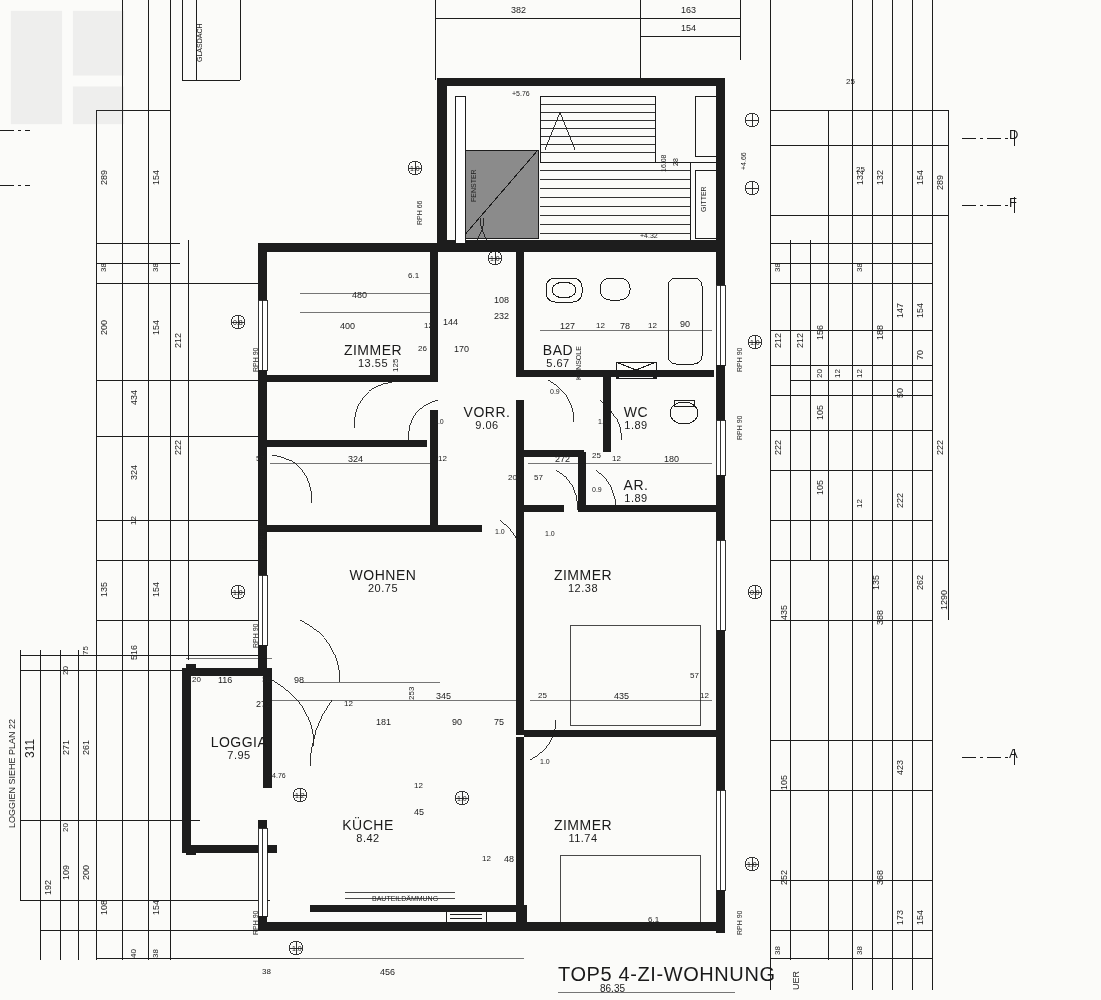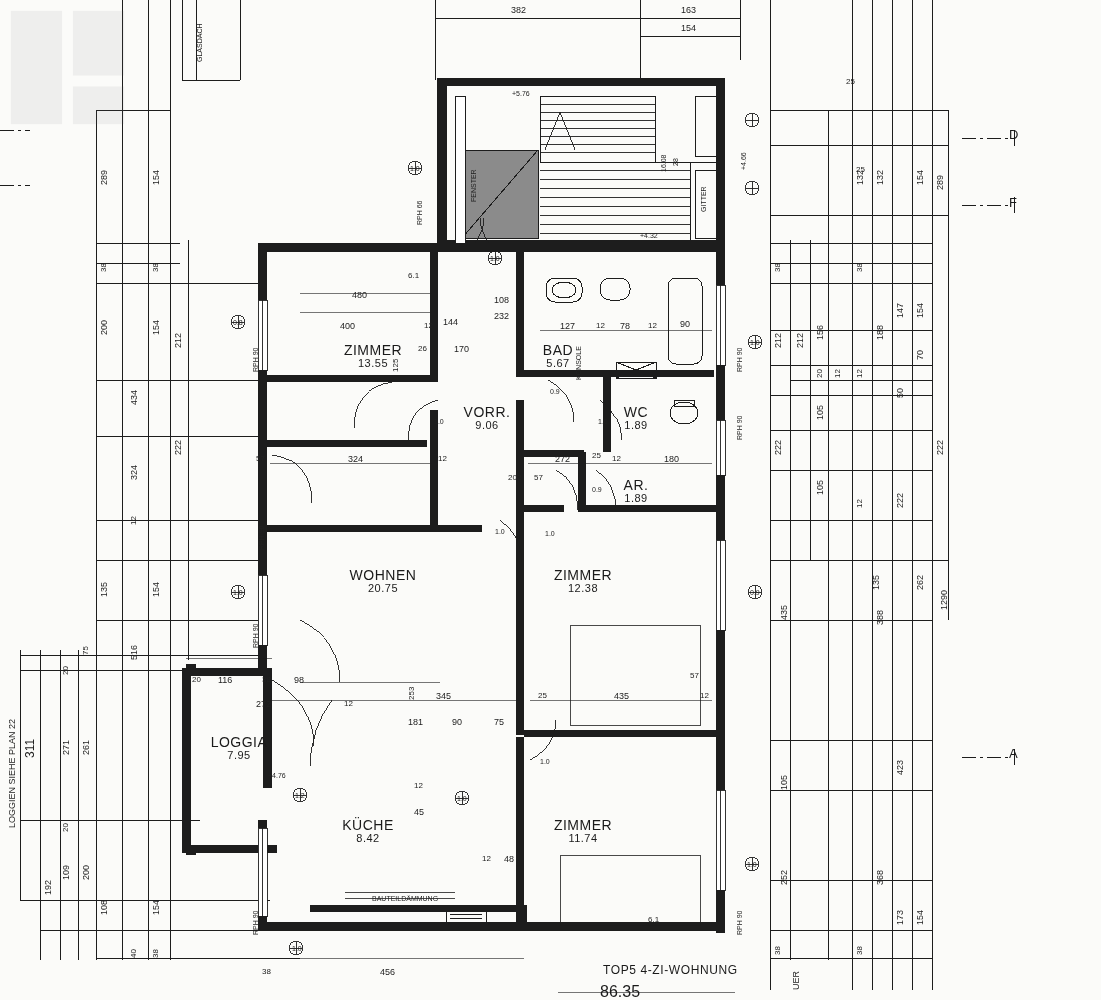--- a/index.html
+++ b/index.html
@@ -7,22 +7,22 @@
   #sheet{position:relative;width:1101px;height:1000px;background:#fbfbf9;overflow:hidden;}
   #sheet svg{position:absolute;left:0;top:0;}
   .lbl{position:absolute;color:#1a1a1a;white-space:nowrap;line-height:1.05;}
   .room{font-size:14px;letter-spacing:.5px;text-align:center;}
   .room .nm{display:block;font-size:14px;}
   .room .ar{display:block;font-size:11px;}
   .dim{font-size:9px;color:#222;}
   .dim.v{transform-origin:0 0;}
   .tiny{font-size:7px;color:#222;}
   .tiny.v{transform-origin:0 0;}
-  .title{font-size:12px;letter-spacing:.6px;margin-left:45px;}
-  .title2{font-size:16px;}
+  .title{font-size:20px;letter-spacing:.6px;}
+  .title2{font-size:10px;}
   .axis{font-size:13px;letter-spacing:1px;}
   .wm{position:absolute;left:480px;top:430px;width:135px;height:135px;opacity:.09;}
 </style>
 </head>
 <body>
 
 <div id="sheet">
 
   <svg width="1101" height="1000">
     <g fill="none" stroke="#1d1d1d" stroke-width="1" shape-rendering="crispEdges">
@@ -462,21 +462,21 @@
   <div class="lbl dim" style="left:508px;top:474px;font-size:8px;">202</div>
   <div class="lbl dim" style="left:534px;top:474px;font-size:8px;">57</div>
   <div class="lbl dim" style="left:592px;top:452px;font-size:8px;">25</div>
   <div class="lbl dim" style="left:612px;top:455px;font-size:8px;">12</div>
   <div class="lbl dim" style="left:664px;top:455px;">180</div>
   <div class="lbl dim" style="left:690px;top:672px;font-size:8px;">57</div>
   <div class="lbl dim" style="left:614px;top:692px;">435</div>
   <div class="lbl dim" style="left:538px;top:692px;font-size:8px;">25</div>
   <div class="lbl dim" style="left:700px;top:692px;font-size:8px;">12</div>
   <div class="lbl dim" style="left:436px;top:692px;">345</div>
-  <div class="lbl dim" style="left:376px;top:718px;margin-left:32px;">181</div>
+  <div class="lbl dim" style="left:376px;top:718px;">181</div>
   <div class="lbl dim" style="left:452px;top:718px;">90</div>
   <div class="lbl dim" style="left:494px;top:718px;">75</div>
   <div class="lbl dim v" style="left:408px;top:700px;transform:rotate(-90deg);font-size:8px;">253</div>
   <div class="lbl dim" style="left:256px;top:700px;">272</div>
   <div class="lbl dim" style="left:192px;top:676px;font-size:8px;">20</div>
   <div class="lbl dim" style="left:218px;top:676px;">116</div>
   <div class="lbl dim" style="left:262px;top:676px;font-size:8px;">38</div>
   <div class="lbl dim" style="left:294px;top:676px;">98</div>
   <div class="lbl dim" style="left:344px;top:700px;font-size:8px;">12</div>
   <div class="lbl dim" style="left:414px;top:782px;font-size:8px;">12</div>

